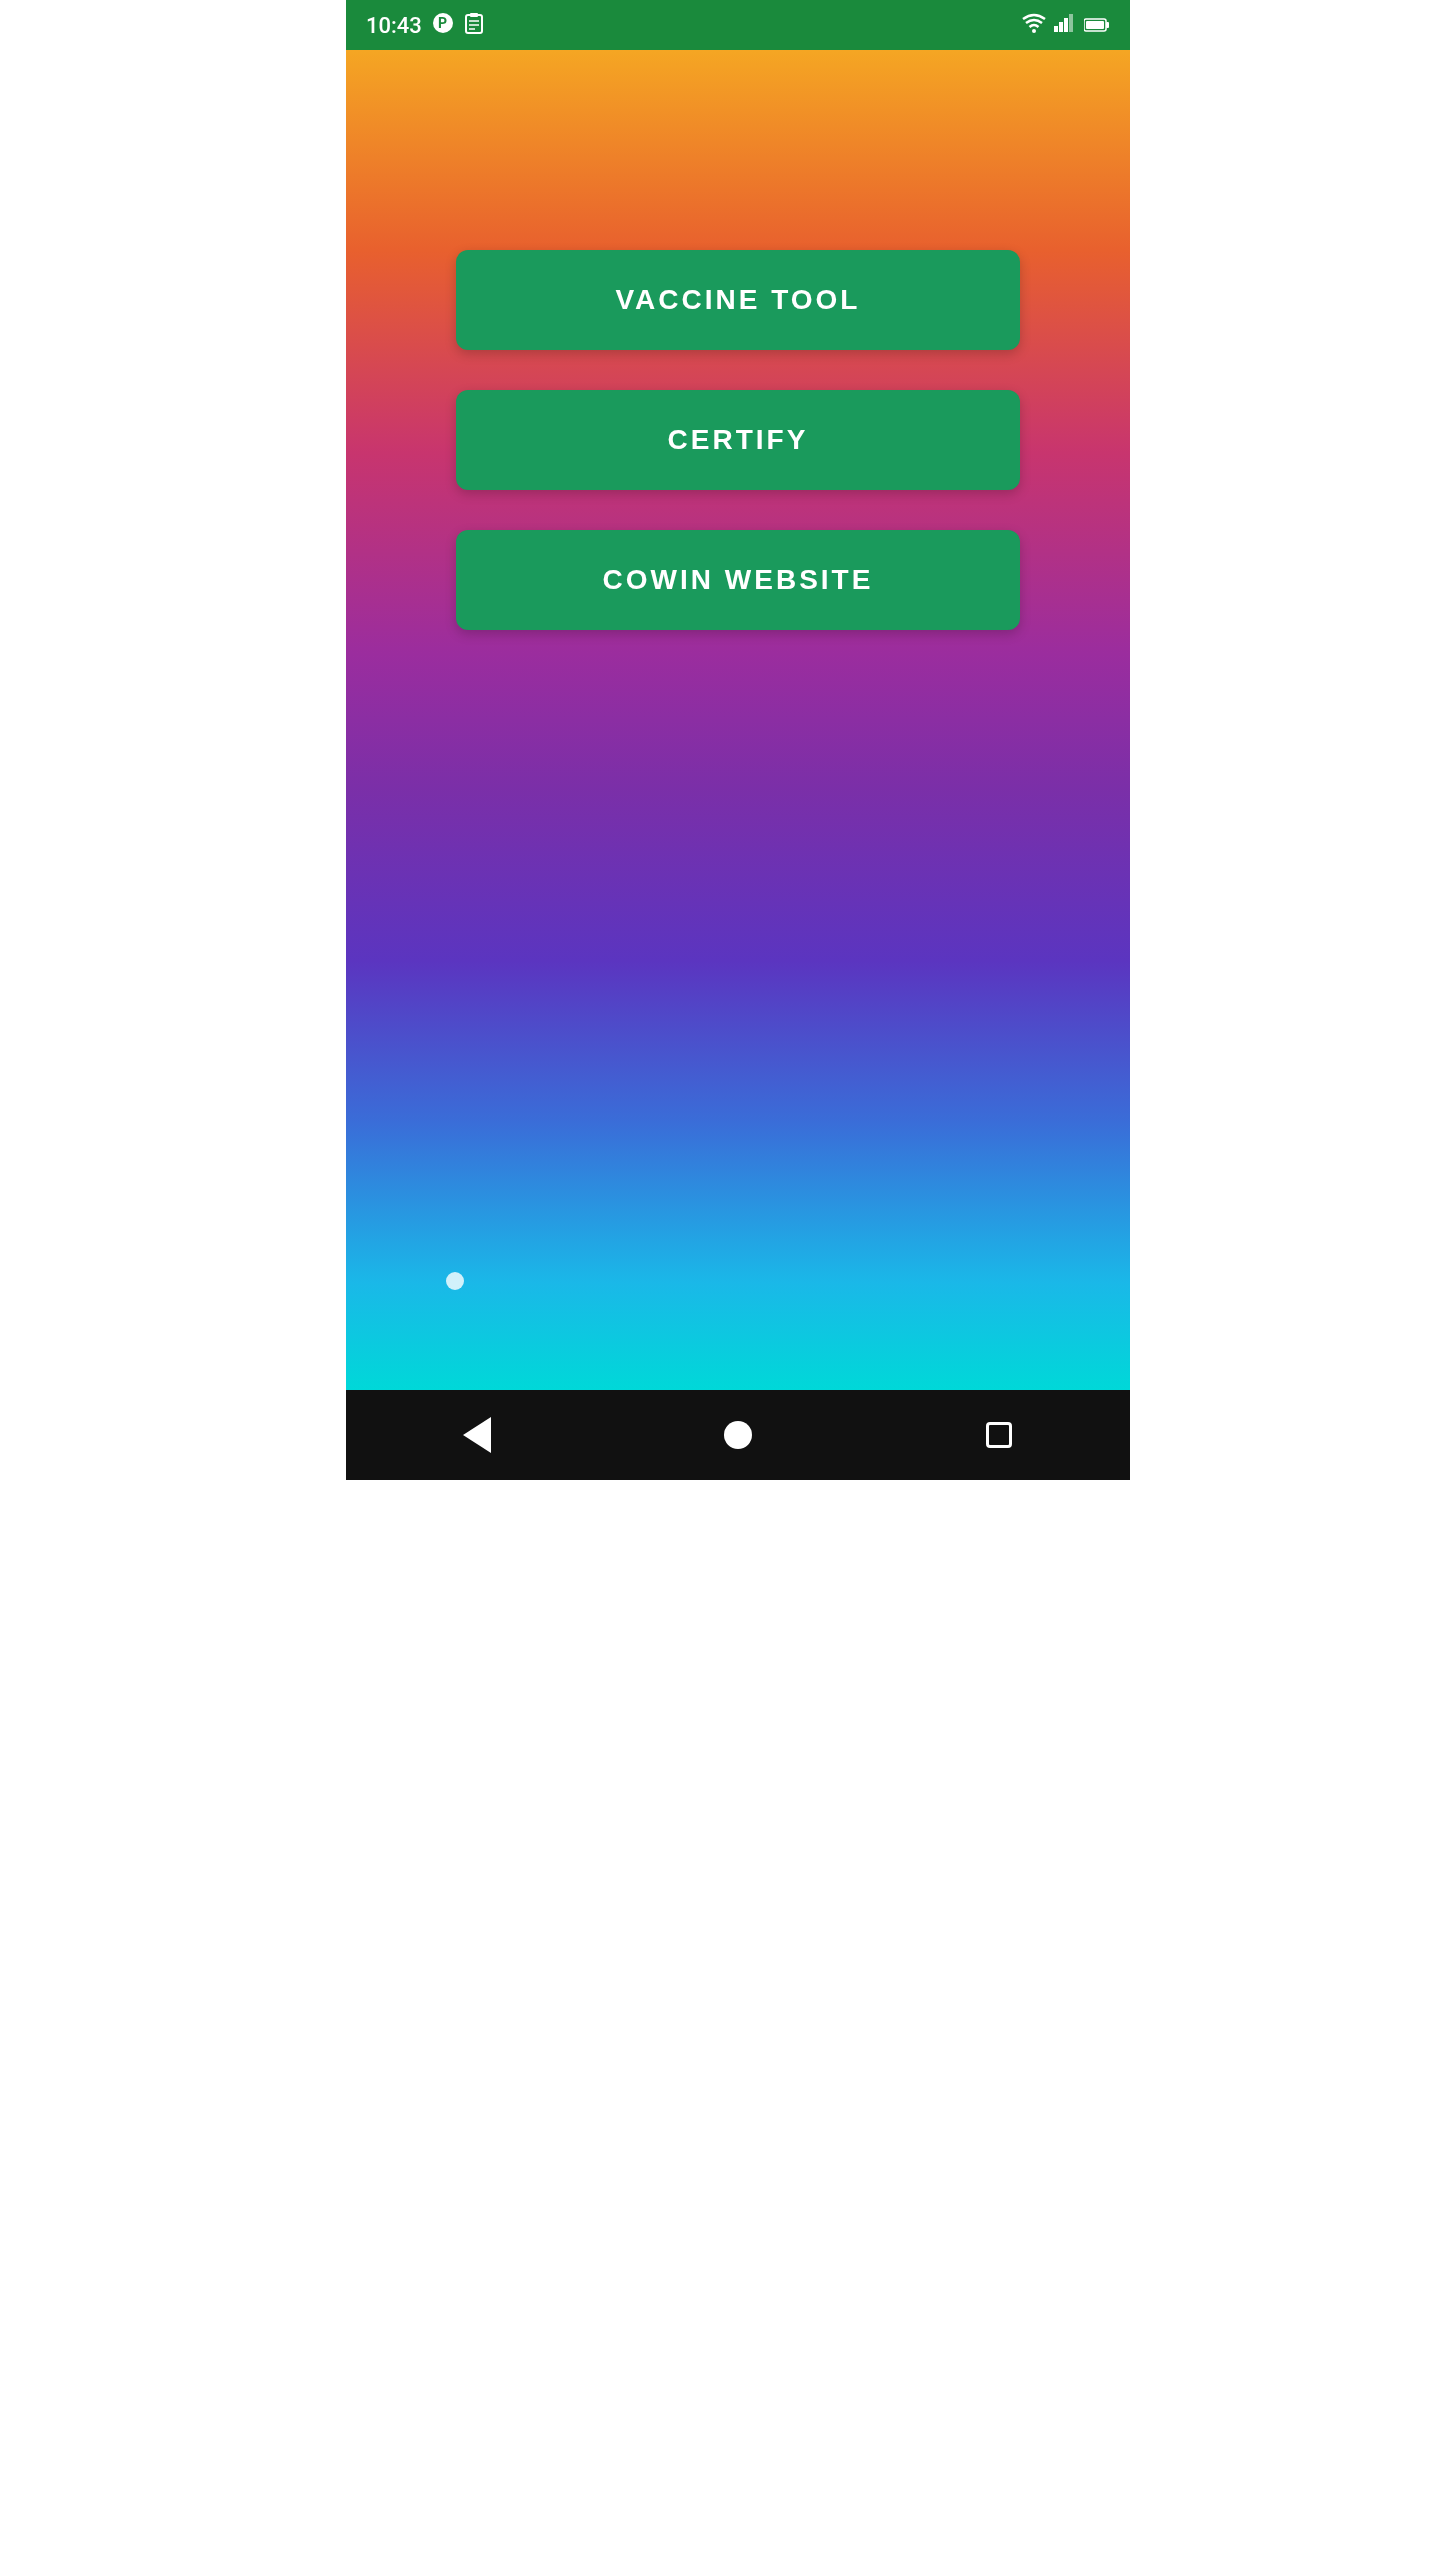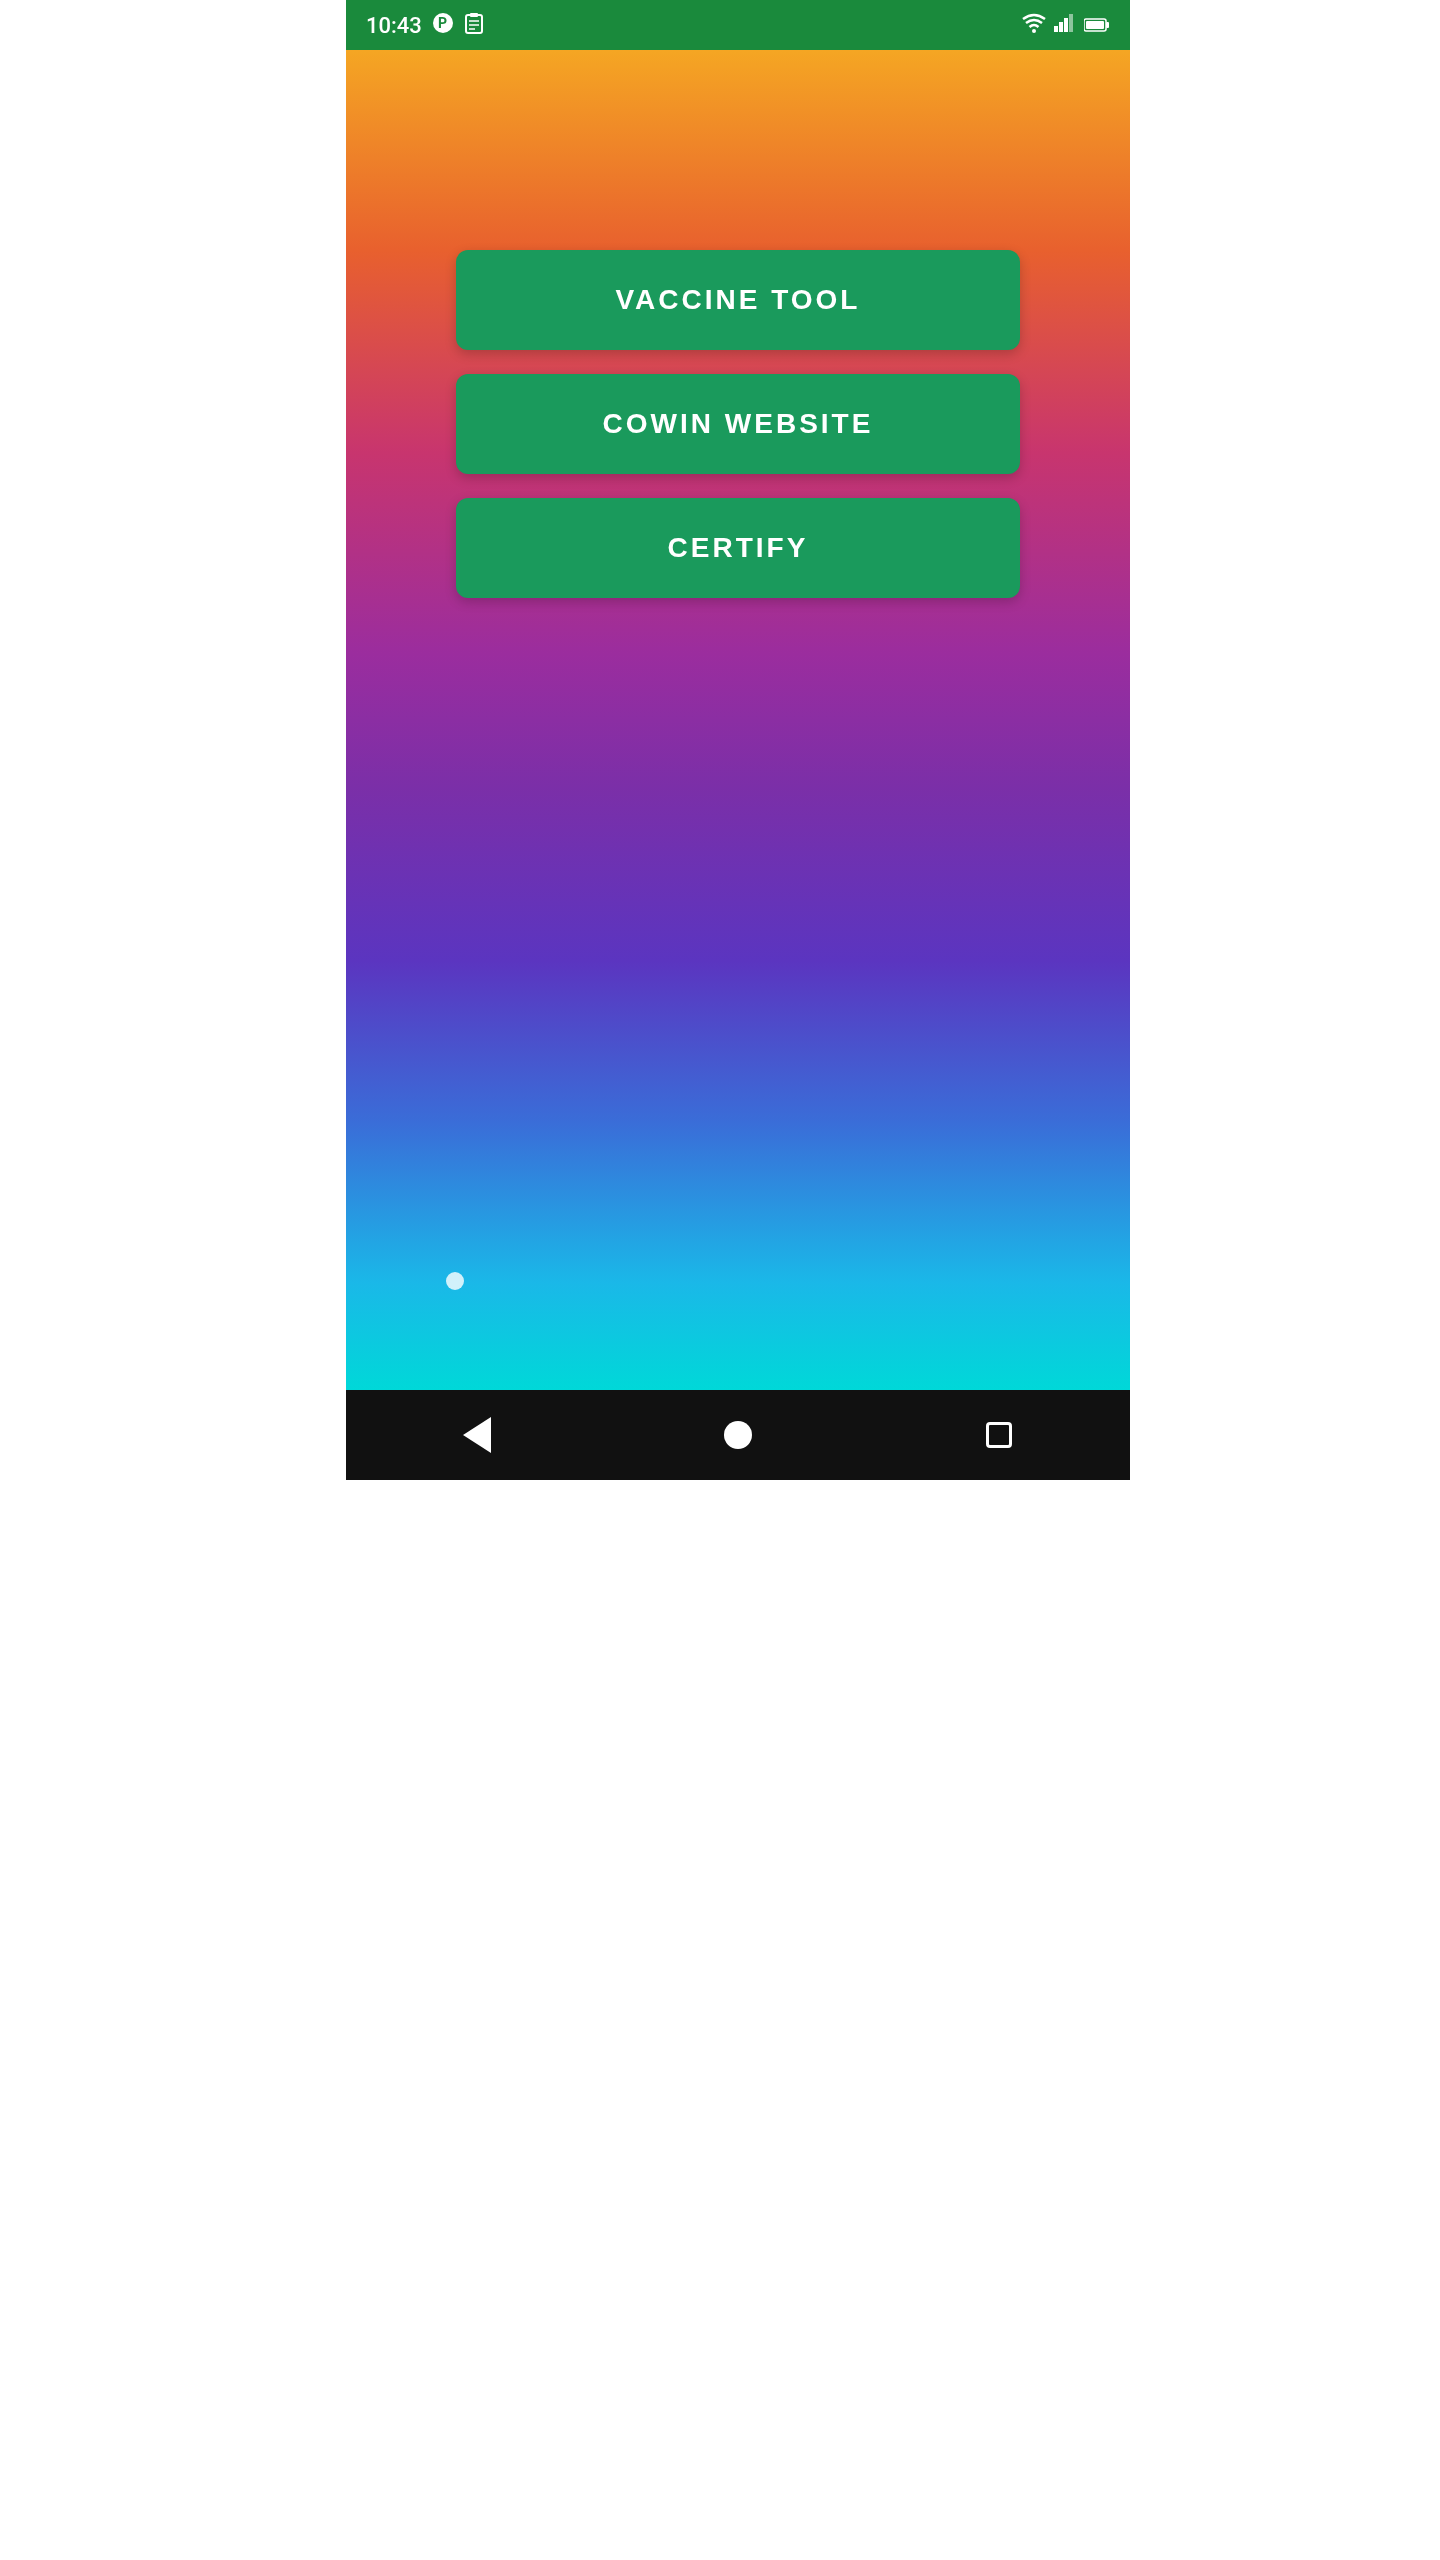--- a/index.html
+++ b/index.html
@@ -100,21 +100,21 @@
       color: #5a4010;
       font-style: italic;
       margin-top: 10px;
       font-weight: 400;
     }
 
     .buttons-section {
       display: flex;
       flex-direction: column;
       align-items: flex-start;
-      gap: 24px;
+      gap: 40px;
       margin-top: 200px;
       padding: 0 110px;
     }
 
     .action-button {
       width: 100%;
       height: 100px;
       background-color: #1a9a5c;
       border: none;
       border-radius: 12px;
@@ -251,23 +251,23 @@
     </div>
   </div>
 
   <div class="main-content">
 
 
     <div class="buttons-section">
 
       <button class="action-button">VACCINE TOOL</button>
 
+      <button class="action-button">CERTIFY</button>
+
       <button class="action-button">COWIN WEBSITE</button>
-
-      <button class="action-button">CERTIFY</button>
 
     </div>
 
     <div class="bottom-indicator"></div>
 
   </div>
 
   <div class="nav-bar">
 
     <div class="nav-btn">

